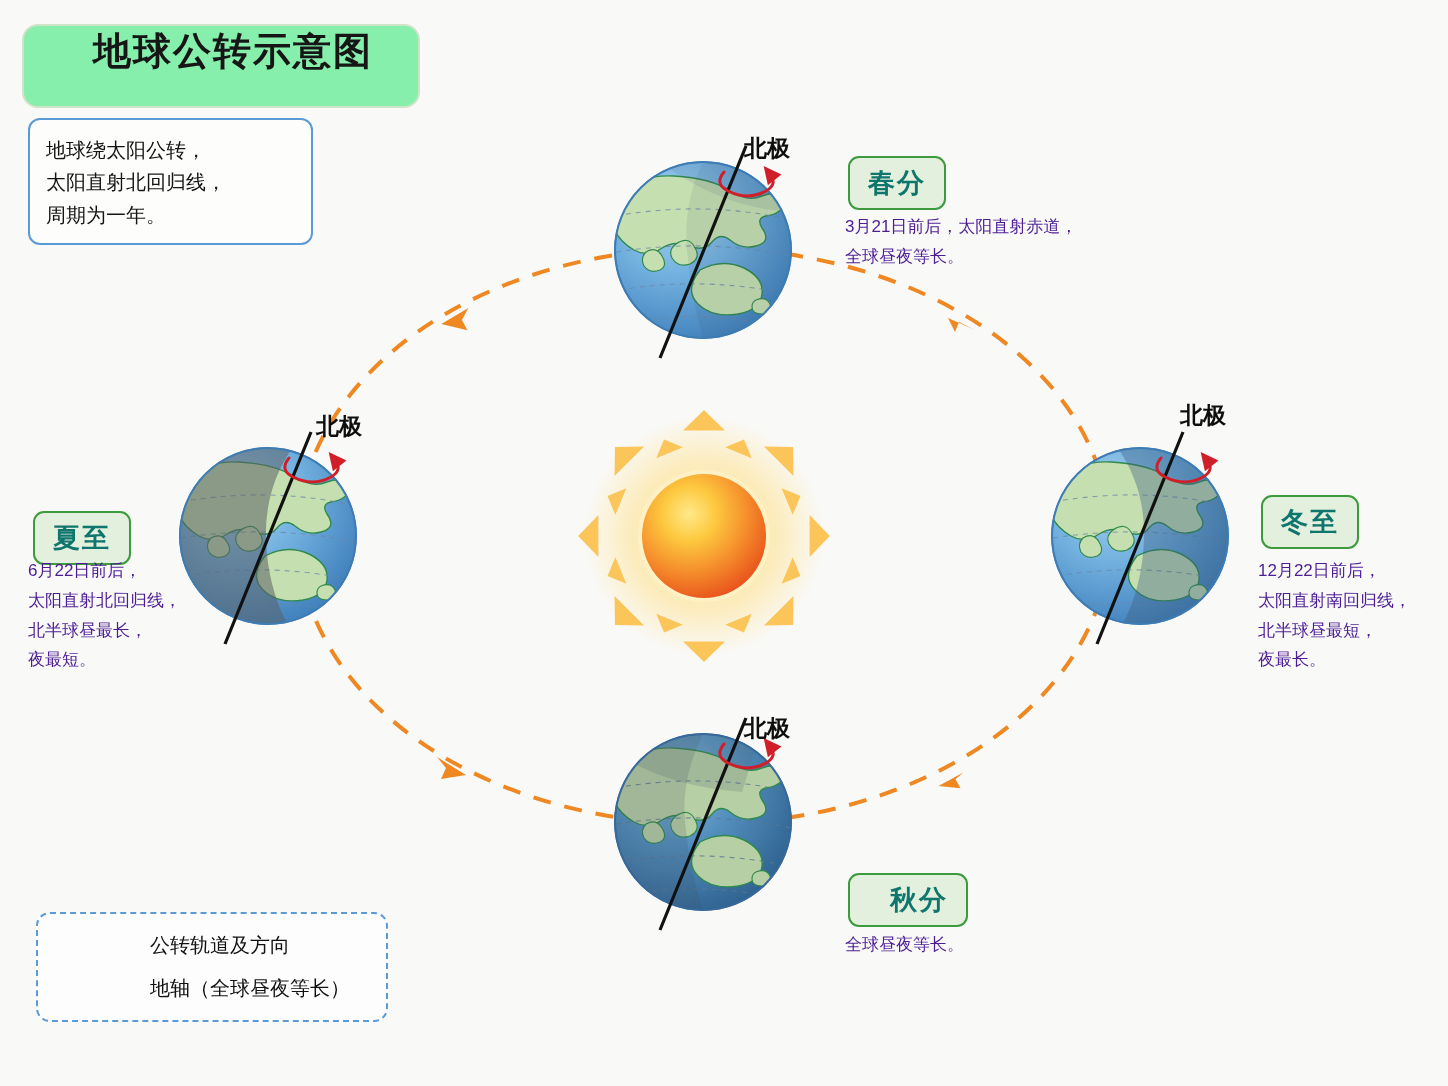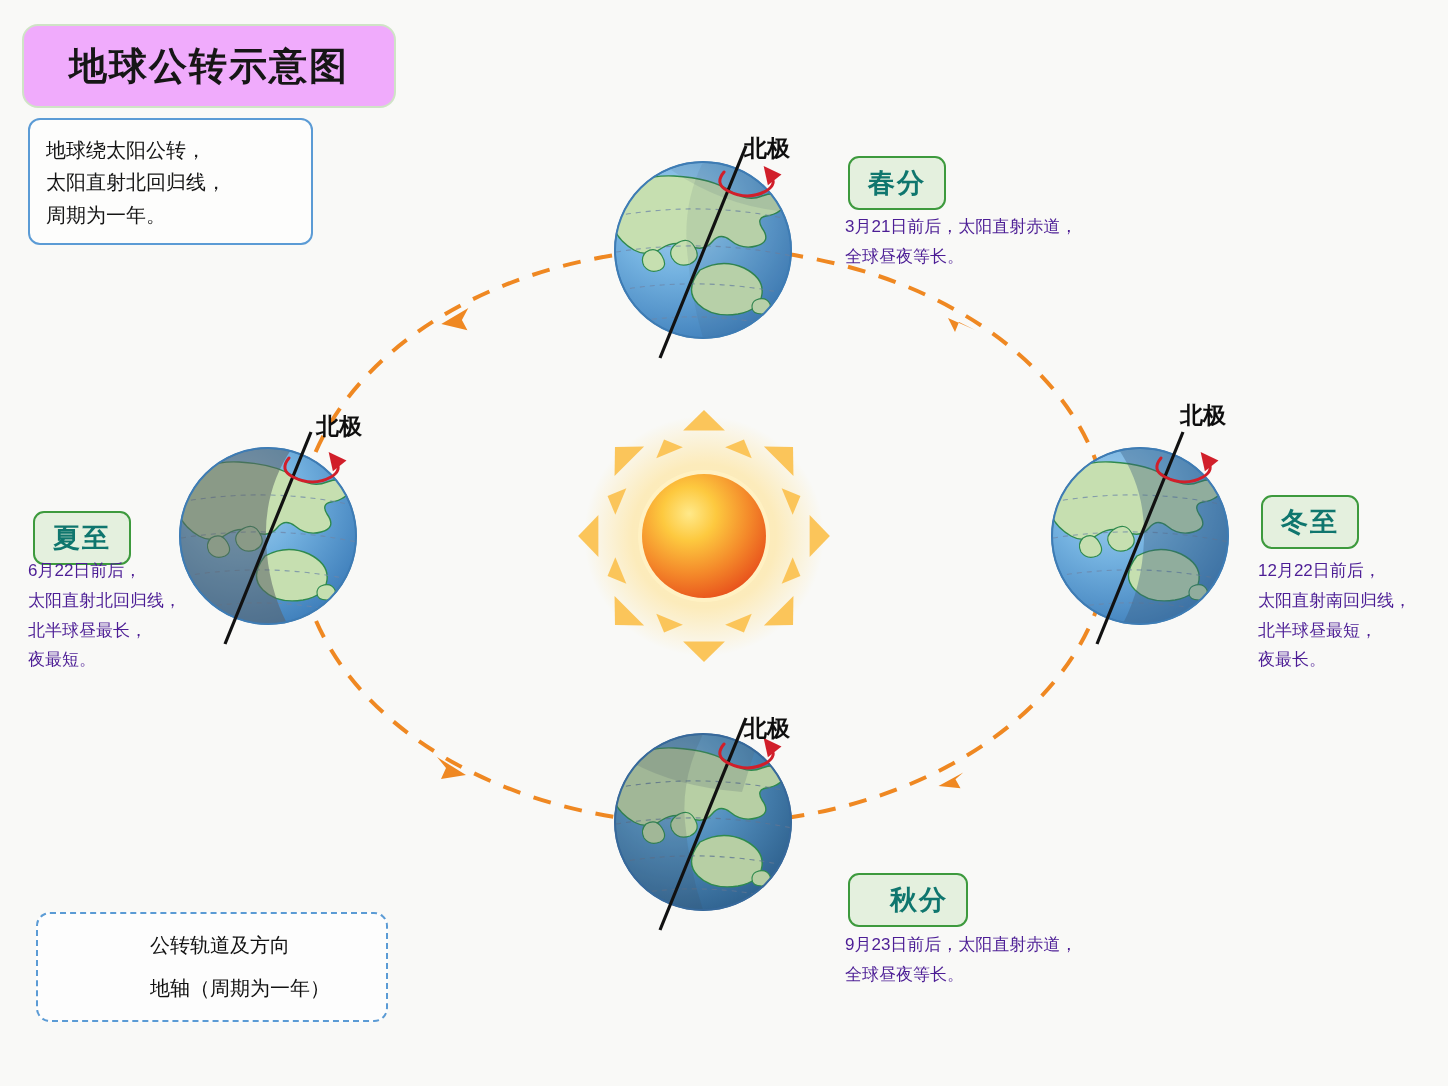--- a/index.html
+++ b/index.html
@@ -8,24 +8,24 @@
     background:#f9f9f7;
     font-family:"Liberation Sans","DejaVu Sans",sans-serif;
     position:relative;overflow:hidden;
   }
   .stage{position:absolute;inset:0;}
 
   
   #title-box{
     position:absolute;left:22px;top:24px;
     width:370px;height:80px;
-    background:#f0abfc;
+    background:#86efac;
     border:2px solid #cfe3c6;
     border-radius:16px;
-    display:flex;align-items:center;justify-content:center;
+    display:flex;align-items:flex-start;justify-content:center;padding-left:24px;
   }
   #title-box .t{
     font-size:38px;font-weight:bold;color:#161616;letter-spacing:2px;
   }
 
   
   #intro-box{
     position:absolute;left:28px;top:118px;
     width:285px;
     background:#fdfdfc;
@@ -329,33 +329,32 @@
   <div class="season-chip" style="left:33px;top:511px;">夏至</div>
   <div class="season-desc" style="left:28px;top:556px;">
     <div>6月22日前后，</div>
     <div>太阳直射北回归线，</div>
     <div>北半球昼最长，</div>
     <div>夜最短。</div>
   </div>
 
   <div class="season-chip" style="left:848px;top:873px;padding-left:40px;">秋分</div>
   <div class="season-desc" style="left:845px;top:930px;">
-    <div>9月23日前后，太阳直射赤道，</div>
     <div>全球昼夜等长。</div>
   </div>
 
   <div class="season-chip" style="left:1261px;top:495px;">冬至</div>
   <div class="season-desc" style="left:1258px;top:556px;">
     <div>12月22日前后，</div>
     <div>太阳直射南回归线，</div>
     <div>北半球昼最短，</div>
     <div>夜最长。</div>
   </div>
 
   <div id="legend-box"></div>
   <div class="legend-row" style="left:150px;top:932px;">
     <span class="legend-label">公转轨道及方向</span>
   </div>
   <div class="legend-row" style="left:150px;top:975px;">
-    <span class="legend-label">地轴（周期为一年）</span>
+    <span class="legend-label">地轴（全球昼夜等长）</span>
   </div>
 
 </div>
 
 </body></html>

